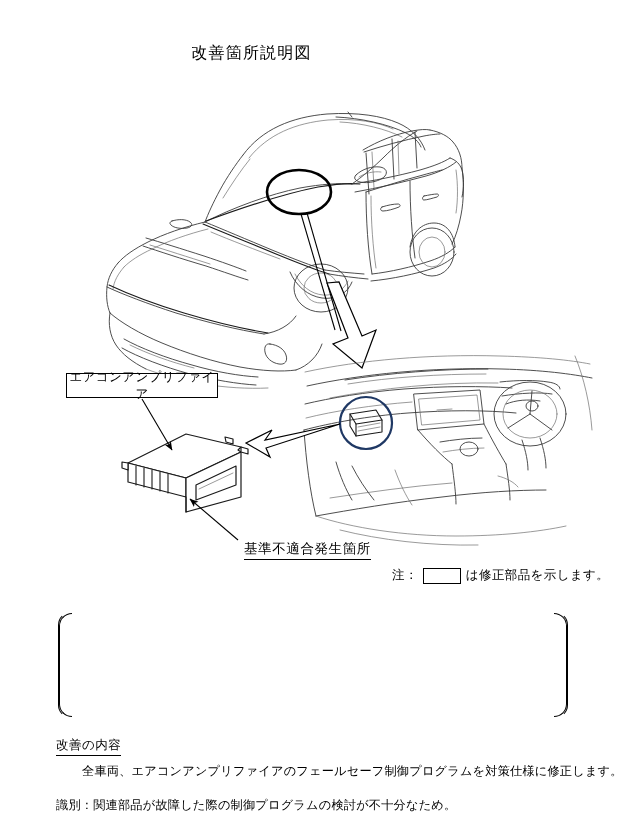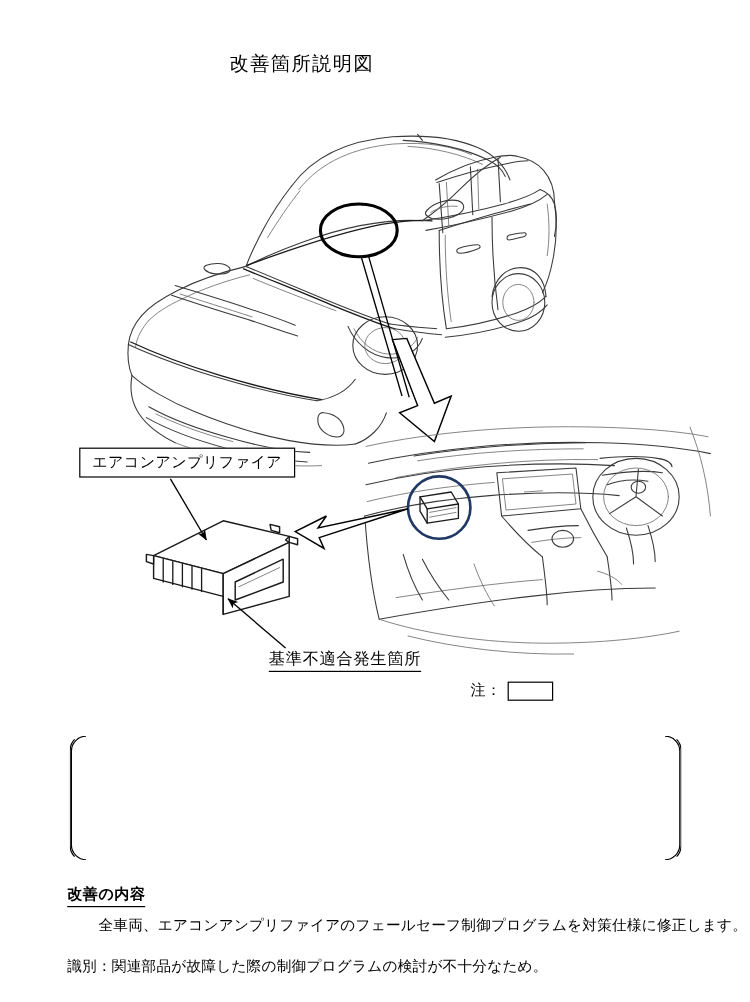--- a/index.html
+++ b/index.html
@@ -51,21 +51,21 @@
     font-size: 12.5px;
     letter-spacing: 0.4px;
     display: flex;
     align-items: center;
     justify-content: center;
     box-sizing: border-box;
   }
   #amp-label {
     left: 66px;
     top: 373px;
-    width: 180px;
+    width: 152px;
     height: 25px;
     text-align: center;
   }
   .legend-swatch {
     display: inline-block;
     width: 38px;
     height: 16px;
     border: 1.3px solid #000;
     background: #fff;
     vertical-align: -3px;
@@ -73,20 +73,21 @@
     box-sizing: border-box;
   }
   
   .u-label {
     position: absolute;
     font-size: 13.5px;
     letter-spacing: 0.6px;
     border-bottom: 1.3px solid #000;
     padding-bottom: 1px;
     white-space: nowrap;
+    margin-left: 20px;
   }
   #defect-label {
     left: 224px;
     top: 540px;
   }
   
   .note-line {
     position: absolute;
     left: 392px;
     top: 567px;
@@ -163,21 +164,21 @@
   }
   
   .section-heading {
     position: absolute;
     font-size: 12.5px;
     letter-spacing: 0.5px;
     border-bottom: 1.2px solid #000;
     padding-bottom: 1px;
     white-space: nowrap;
   }
-  #improve-heading { left: 56px; top: 737px; font-weight: bold; }
+  #improve-heading { left: 56px; top: 737px; }
   .section-body {
     position: absolute;
     font-size: 12.2px;
     letter-spacing: 0.2px;
     white-space: nowrap;
     font-family: Liberation Serif, serif;
   }
   #improve-body { left: 82px; top: 763px; }
   #ident-body   { left: 56px; top: 797px; }
 </style>
@@ -397,20 +398,21 @@
     <path class="lead" d="M238,540 L190,499" marker-end="url(#tip)"></path>
   </svg>
 
   <div class="callout-box" id="amp-label">エアコンアンプリファイア</div>
 
   <div class="u-label" id="defect-label">基準不適合発生箇所</div>
 
   <div class="note-line">
     <span>注：</span>
     <span class="legend-swatch"></span>
+    <span>は修正部品を示します。</span>
   </div>
 
   <div class="bracket-block">
     <span class="brk left"></span>
     <span class="brk right"></span>
   </div>
 
   <div class="section-heading" id="improve-heading">改善の内容</div>
   <div class="section-body" id="improve-body">全車両、エアコンアンプリファイアのフェールセーフ制御プログラムを対策仕様に修正します。</div>
 

